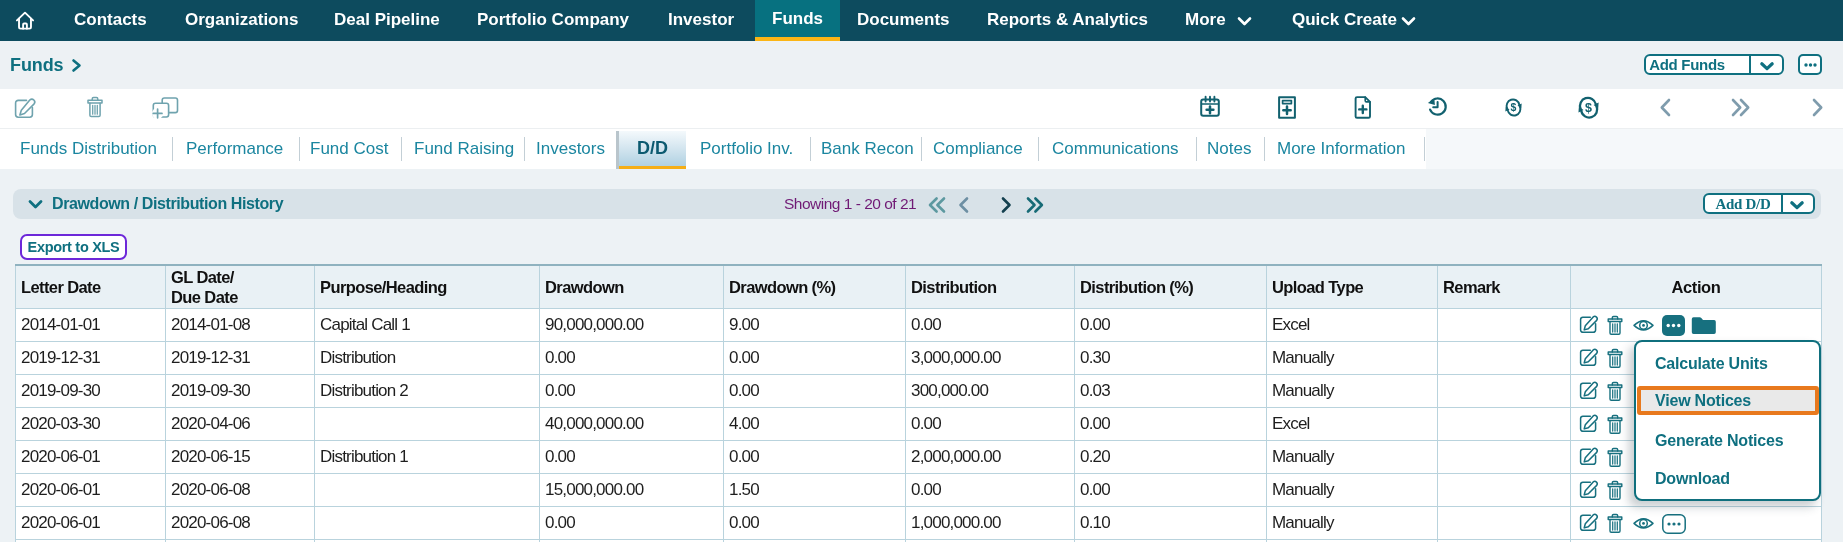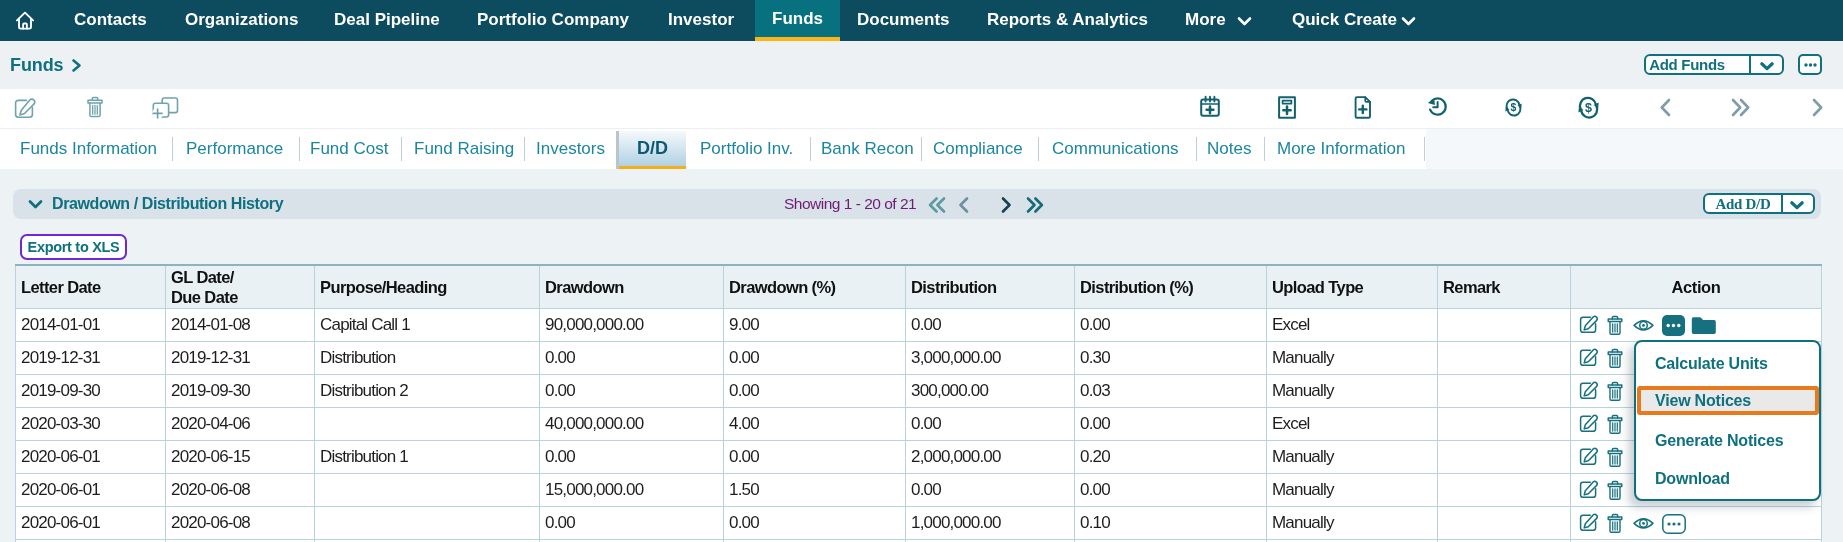--- a/index.html
+++ b/index.html
@@ -151,21 +151,21 @@
       <path d="M10 2 L2.8 9.5 L10 17" stroke="#7f9cad" stroke-width="2.6" fill="none" stroke-linecap="round" stroke-linejoin="round"></path>
     </svg>
   <svg id="tc2" style="left:1731px; top:9px" width="19" height="19" viewBox="0 0 19 19">
       <path d="M2 2 L9.2 9.5 L2 17 M10 2 L17.2 9.5 L10 17" stroke="#7f9cad" stroke-width="2.6" fill="none" stroke-linecap="round" stroke-linejoin="round"></path>
     </svg>
   <svg class="pgchev" id="tc3" style="left:1812px; top:9px" width="12" height="19" viewBox="0 0 12 19">
       <path d="M2 2 L9.2 9.5 L2 17" stroke="#7f9cad" stroke-width="2.6" fill="none" stroke-linecap="round" stroke-linejoin="round"></path>
     </svg>
 </div>
 <div id="tabs">
-  <div class="tab" style="left:20px">Funds Information</div>
+  <div class="tab" style="left:20px">Funds Distribution</div>
     <div class="tabdiv" style="left:172px"></div>
   <div class="tab" style="left:186px">Performance</div>
     <div class="tabdiv" style="left:299px"></div>
   <div class="tab" style="left:310px">Fund Cost</div>
     <div class="tabdiv" style="left:401px"></div>
   <div class="tab" style="left:414px">Fund Raising</div>
     <div class="tabdiv" style="left:524px"></div>
   <div class="tab" style="left:536px">Investors</div>
   <div id="ddtab">
       <span>D/D</span>

